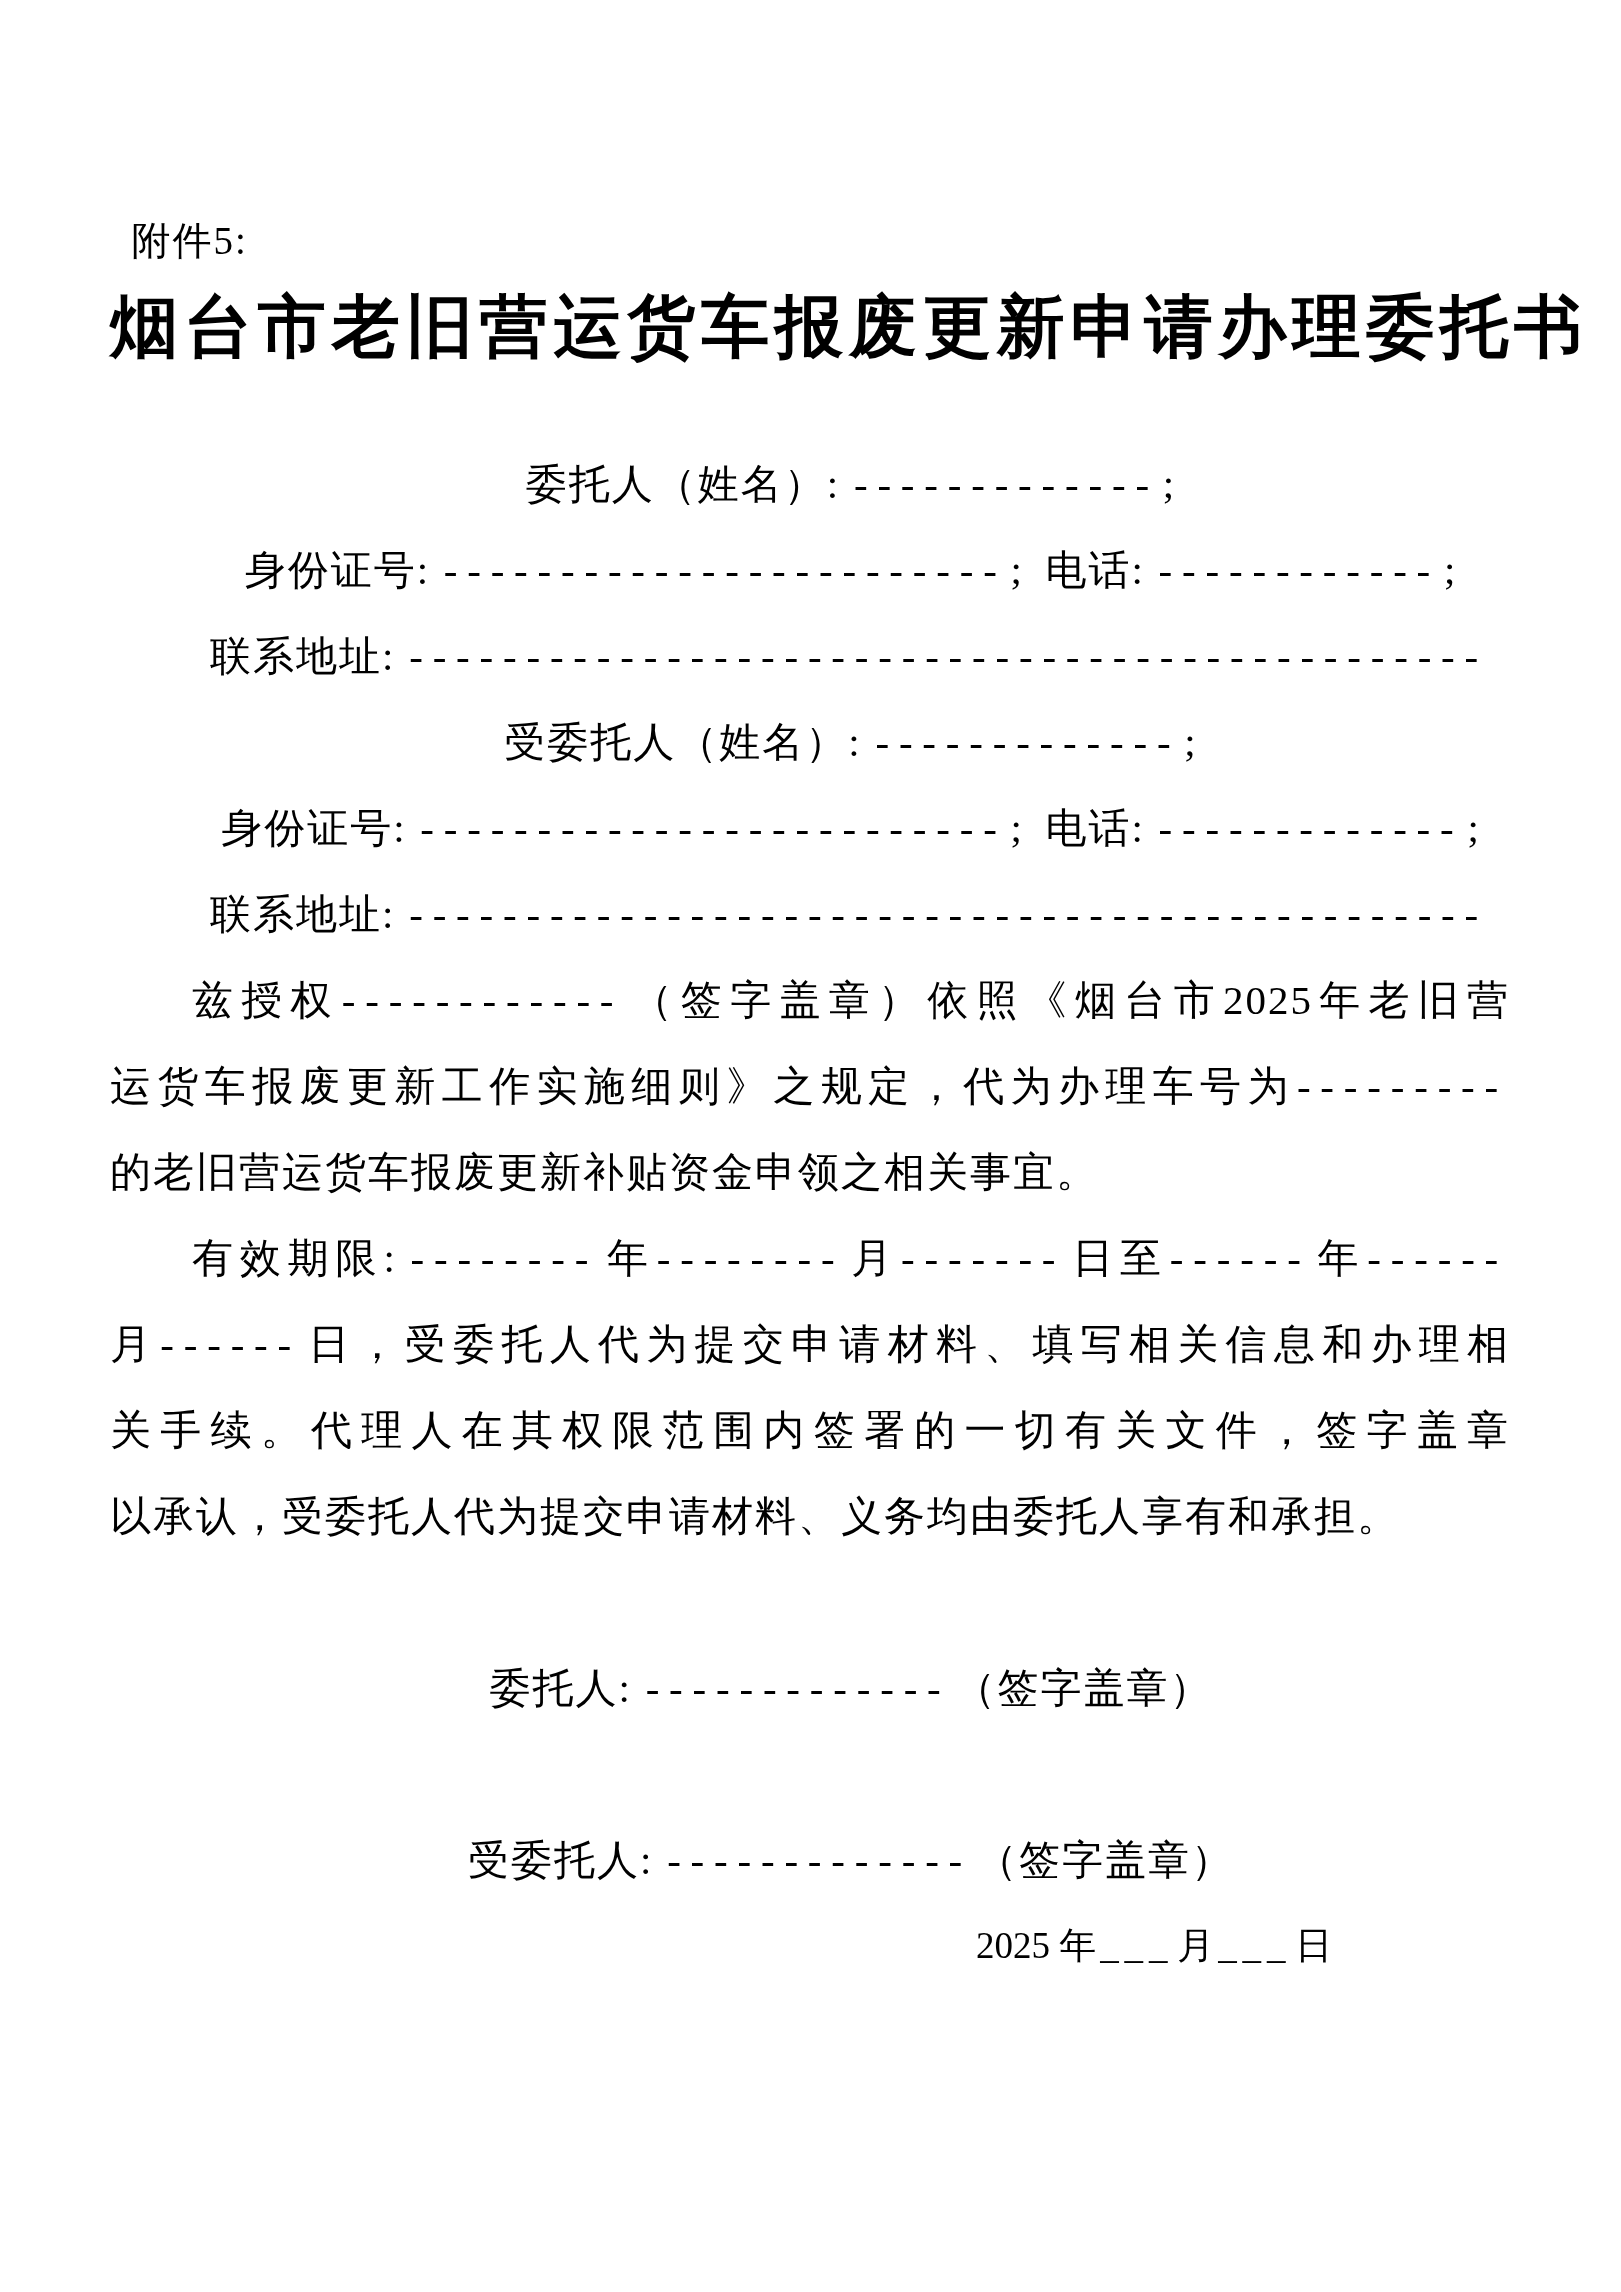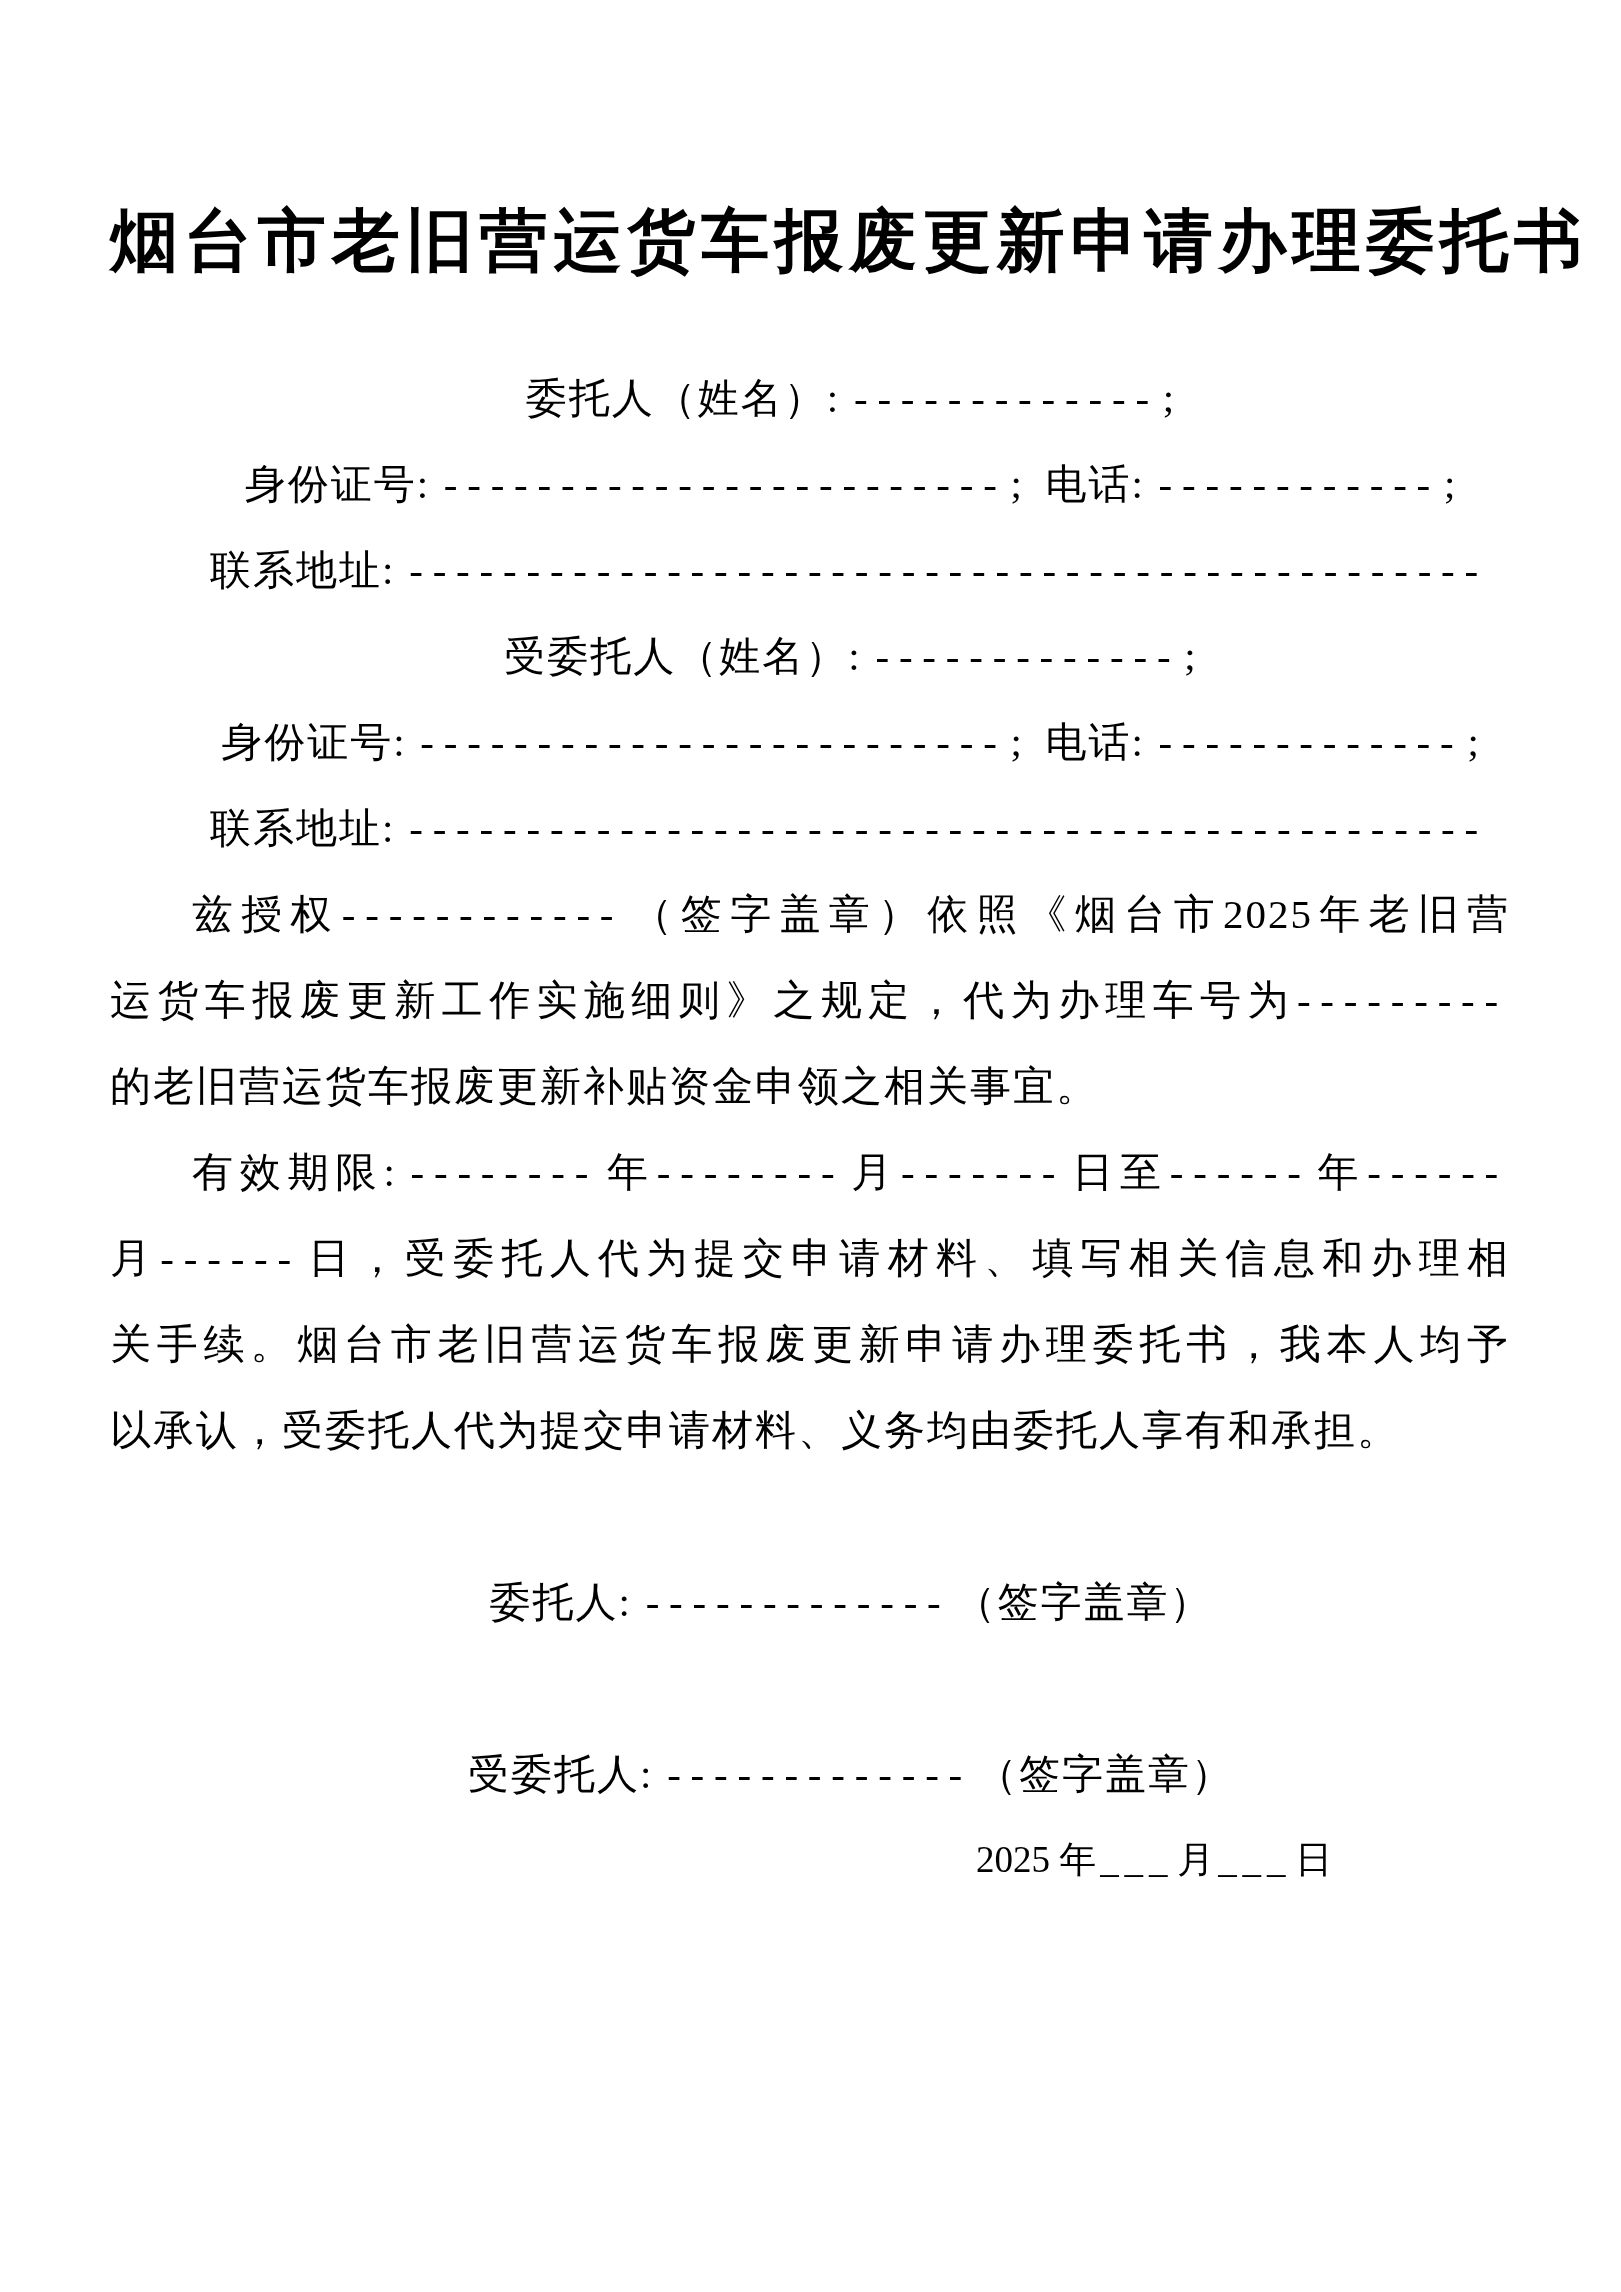--- a/index.html
+++ b/index.html
@@ -58,20 +58,21 @@
     letter-spacing:5.9px;
     margin:0 3.9px;
     text-align:center;
   }
 </style>
 </head>
 <body>
 
 <div class="page">
 
+  <div class="att-label">附件5:</div>
 
   <h1 class="title">烟台市老旧营运货车报废更新申请办理委托书</h1>
 
   <div class="content">
 
     <div class="line indent nowrap"><span>委托人（姓名）:</span><span class="blank">-------------</span><span>;</span></div>
 
     <div class="line indent nowrap"><span>身份证号:</span><span class="blank">------------------------</span><span>;</span><span class="gap">电话:</span><span class="blank">------------</span><span>;</span></div>
 
     <div class="line indent nowrap"><span>联系地址:</span><span class="blank">----------------------------------------------</span></div>
@@ -85,21 +86,21 @@
     <div class="line indent full"><span>兹授权</span><span class="blank tight">------------</span><span>（签字盖章）依照《烟台市2025年老旧营</span></div>
 
     <div class="line full"><span>运货车报废更新工作实施细则》之规定，代为办理车号为</span><span class="blank tight">---------</span></div>
 
     <div class="line"><span>的老旧营运货车报废更新补贴资金申领之相关事宜。</span></div>
 
     <div class="line indent full"><span>有效期限:</span><span class="blank">--------</span><span>年</span><span class="blank tight">--------</span><span>月</span><span class="blank tight">-------</span><span>日至</span><span class="blank tight">------</span><span>年</span><span class="blank tight">------</span></div>
 
     <div class="line full"><span>月</span><span class="blank tight">------</span><span>日，受委托人代为提交申请材料、填写相关信息和办理相</span></div>
 
-    <div class="line full"><span>关手续。烟台市老旧营运货车报废更新申请办理委托书，我本人均予</span></div>
+    <div class="line full"><span>关手续。代理人在其权限范围内签署的一切有关文件，签字盖章</span></div>
 
     <div class="line"><span>以承认，受委托人代为提交申请材料、义务均由委托人享有和承担。</span></div>
 
     <div class="line indent nowrap mt1"><span>委托人:</span><span class="blank">-------------</span><span>（签字盖章）</span></div>
 
     <div class="line indent nowrap mt1"><span>受委托人:</span><span class="blank">-------------</span><span>（签字盖章）</span></div>
 
     <div class="date-line"><span>2025 年</span><span class="dblank">___</span><span>月</span><span class="dblank">___</span><span>日</span></div>
 
   </div>

